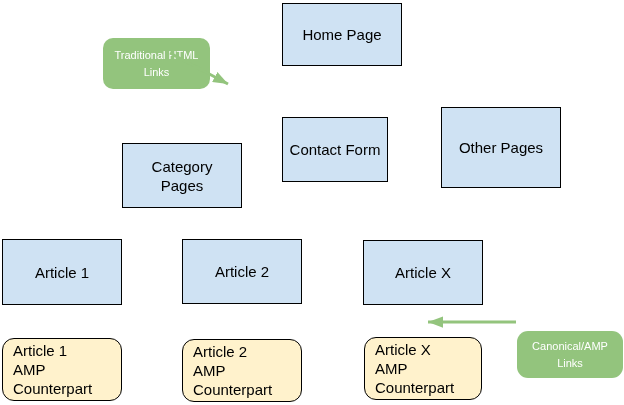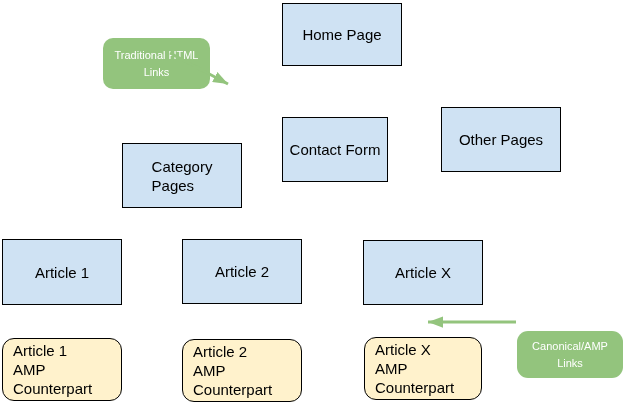--- a/index.html
+++ b/index.html
@@ -15,20 +15,21 @@
     font-family: "Liberation Sans", sans-serif;
     overflow: hidden;
   }
   .node {
     position: absolute;
     box-sizing: border-box;
     border: 1px solid var(--node-border, #000000);
     display: flex;
     align-items: center;
     justify-content: center;
+    text-align: center;
     font-size: 15px;
     line-height: 19px;
     color: var(--node-text, #000000);
     white-space: pre-line;
   }
   .node.blue {
     background: var(--node-blue-fill, #cfe2f3);
   }
   .node.amp {
     background: var(--amp-yellow-fill, #fff2cc);
@@ -49,21 +50,21 @@
     font-size: 11px;
     line-height: 17px;
     color: var(--callout-text, #ffffff);
     white-space: pre-line;
     margin-top: 35px;
   }
   
   #node-home          { left: 282px; top: 3px;   width: 120px; height: 63px; }
   #node-category      { left: 122px; top: 107px; width: 120px; height: 65px; margin-top: 36px; }
   #node-contact       { left: 282px; top: 107px; width: 106px; height: 65px; margin-top: 10px; }
-  #node-other         { left: 441px; top: 107px; width: 120px; height: 65px; }
+  #node-other         { left: 441px; top: 107px; width: 120px; height: 81px; }
   #node-article1      { left: 2px;   top: 239px; width: 120px; height: 66px; }
   #node-article2      { left: 182px; top: 239px; width: 120px; height: 65px; }
   #node-articleX      { left: 363px; top: 240px; width: 120px; height: 65px; }
   #node-amp1          { left: 2px;   top: 338px; width: 120px; height: 63px; }
   #node-amp2          { left: 182px; top: 339px; width: 120px; height: 63px; }
   #node-ampX          { left: 364px; top: 337px; width: 118px; height: 63px; }
   #callout-traditional{ left: 103px; top: 3px;   width: 107px; height: 51px; }
   #callout-canonical  { left: 517px; top: 296px; width: 106px; height: 47px; border-radius: 11px; }
 
   #arrow-layer {

